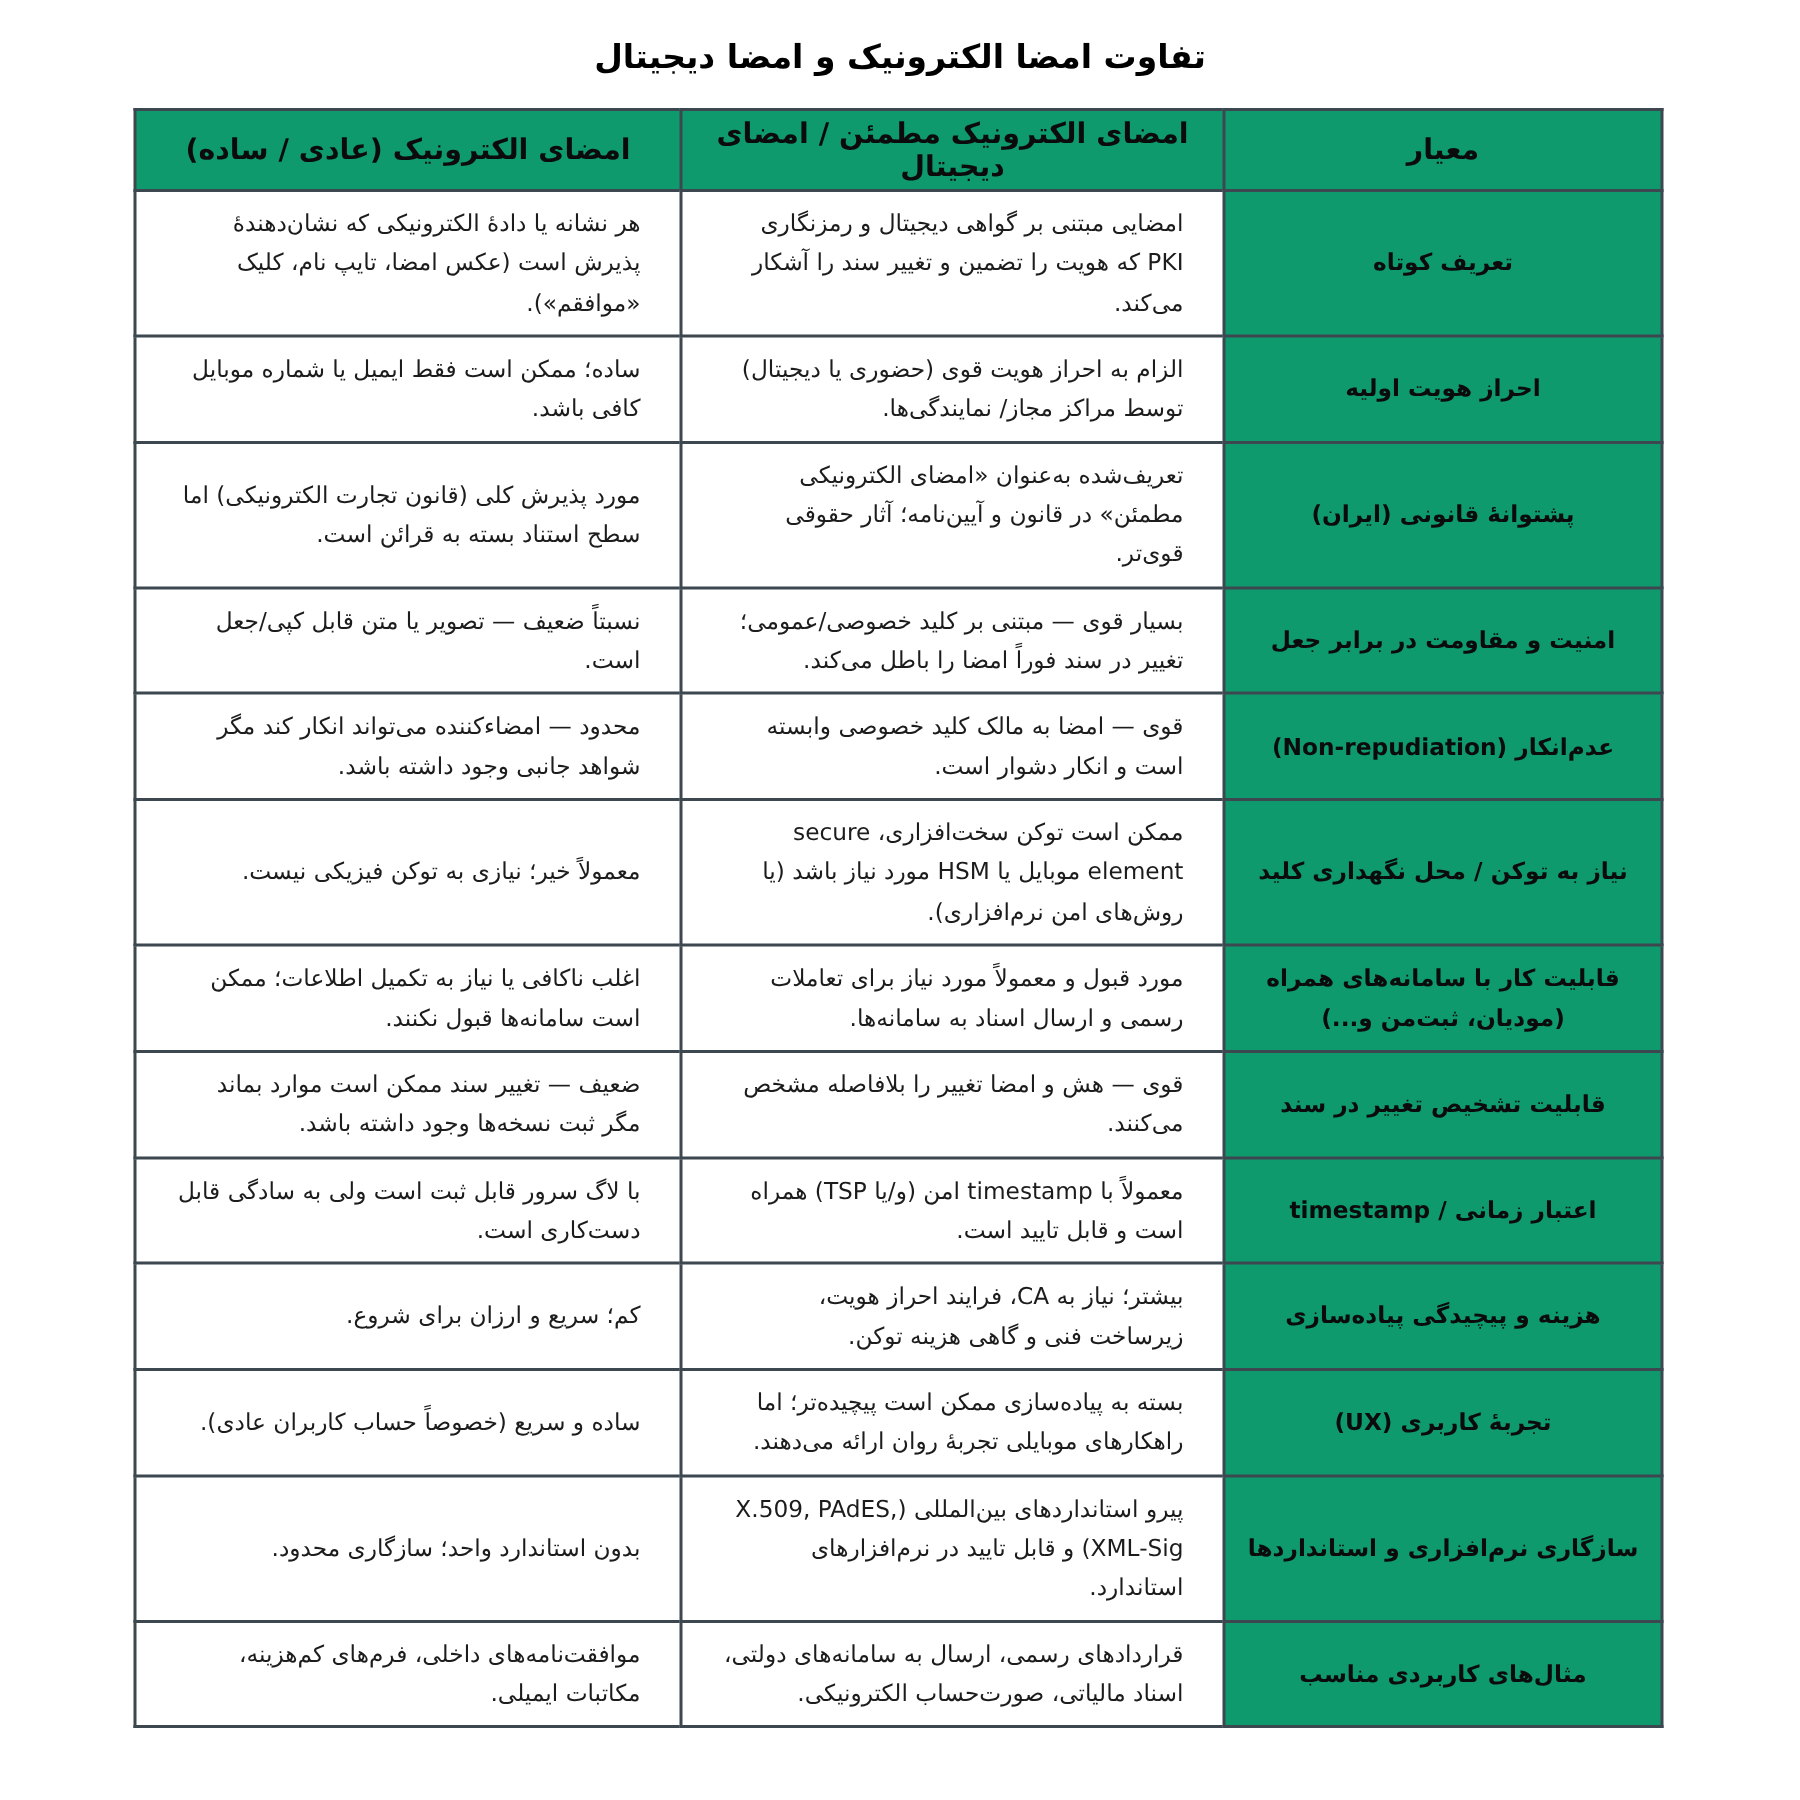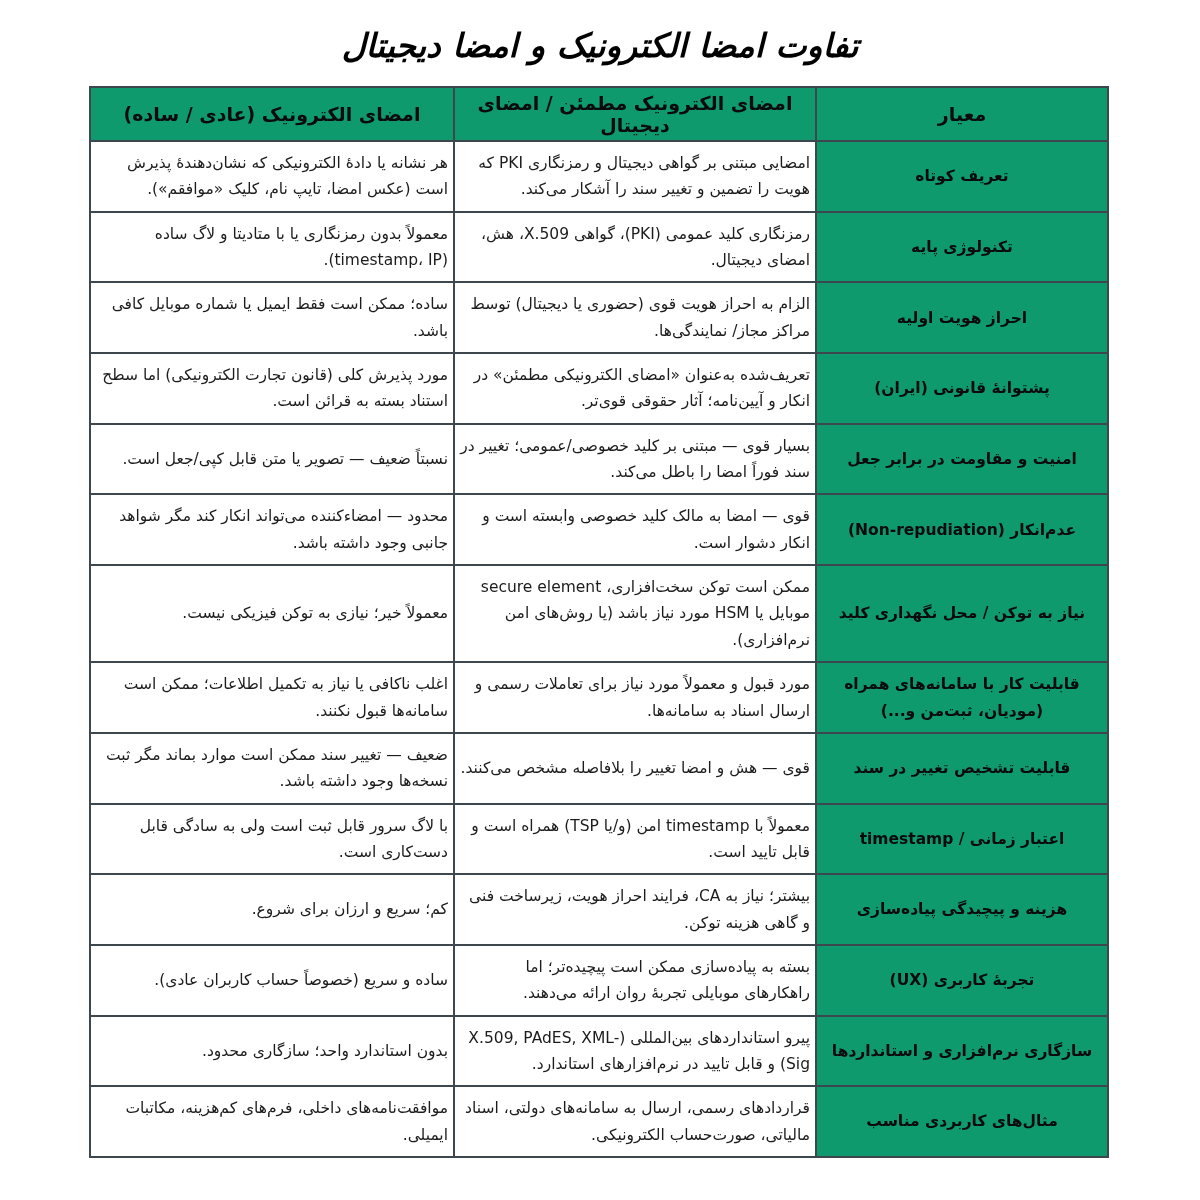--- a/index.html
+++ b/index.html
@@ -7,25 +7,24 @@
   body {
     width: 1200px;
     height: 1200px;
     background: #ffffff;
     font-family: "DejaVu Sans", sans-serif;
     color: #161616;
     direction: rtl;
   }
   .page-title {
     text-align: center;
-    font-size: 33px;
+    font-size: 22px;
     font-weight: 700;
     color: #000000;
     margin: 26px 0 21px 0;
-    font-style: italic;
   }
   .table-wrap { width: 1018px; margin: 0 auto; }
   table.compare {
     width: 100%;
     border-collapse: collapse;
     table-layout: fixed;
   }
   table.compare col.c-crit   { width: 292px; }
   table.compare col.c-digit  { width: 362px; }
   table.compare col.c-simple { width: 364px; }
@@ -38,21 +37,21 @@
     height: 39px;
     font-size: 19px;
     font-weight: 700;
     text-align: center;
     padding: 4px 10px;
   }
   table.compare td {
     height: 62px;
     font-size: 15.5px;
     line-height: 1.7;
-    padding: 8px 5px;
+    padding: 8px 26px;
     vertical-align: middle;
     background: #ffffff;
   }
   td.crit-cell {
     background: #0f9a6e !important;
     color: #0b0b0b;
     font-weight: 700;
     text-align: center;
     padding: 4px 10px !important;
     font-size: 15.5px;
@@ -79,32 +78,27 @@
         <th>امضای الکترونیک (عادی / ساده)</th>
       </tr>
     </thead>
     <tbody id="table-body">
         <tr>
           <td class="crit-cell">تعریف کوتاه</td>
           <td class="body-cell">امضایی مبتنی بر گواهی دیجیتال و رمزنگاری PKI که هویت را تضمین و تغییر سند را آشکار می‌کند.</td>
           <td class="body-cell">هر نشانه یا دادهٔ الکترونیکی که نشان‌دهندهٔ پذیرش است (عکس امضا، تایپ نام، کلیک «موافقم»).</td>
         </tr>
         <tr>
-          <td class="crit-cell">تکنولوژی پایه</td>
-          <td class="body-cell">رمزنگاری کلید عمومی (PKI)، گواهی X.509، هش، امضای دیجیتال.</td>
-          <td class="body-cell">معمولاً بدون رمزنگاری یا با متادیتا و لاگ ساده (timestamp، IP).</td>
-        </tr>
-        <tr>
           <td class="crit-cell">احراز هویت اولیه</td>
           <td class="body-cell">الزام به احراز هویت قوی (حضوری یا دیجیتال) توسط مراکز مجاز/ نمایندگی‌ها.</td>
           <td class="body-cell">ساده؛ ممکن است فقط ایمیل یا شماره موبایل کافی باشد.</td>
         </tr>
         <tr>
           <td class="crit-cell">پشتوانهٔ قانونی (ایران)</td>
-          <td class="body-cell">تعریف‌شده به‌عنوان «امضای الکترونیکی مطمئن» در انکار و آیین‌نامه؛ آثار حقوقی قوی‌تر.</td>
+          <td class="body-cell">تعریف‌شده به‌عنوان «امضای الکترونیکی مطمئن» در قانون و آیین‌نامه؛ آثار حقوقی قوی‌تر.</td>
           <td class="body-cell">مورد پذیرش کلی (قانون تجارت الکترونیکی) اما سطح استناد بسته به قرائن است.</td>
         </tr>
         <tr>
           <td class="crit-cell">امنیت و مقاومت در برابر جعل</td>
           <td class="body-cell">بسیار قوی — مبتنی بر کلید خصوصی/عمومی؛ تغییر در سند فوراً امضا را باطل می‌کند.</td>
           <td class="body-cell">نسبتاً ضعیف — تصویر یا متن قابل کپی/جعل است.</td>
         </tr>
         <tr>
           <td class="crit-cell">عدم‌انکار (Non-repudiation)</td>
           <td class="body-cell">قوی — امضا به مالک کلید خصوصی وابسته است و انکار دشوار است.</td>

